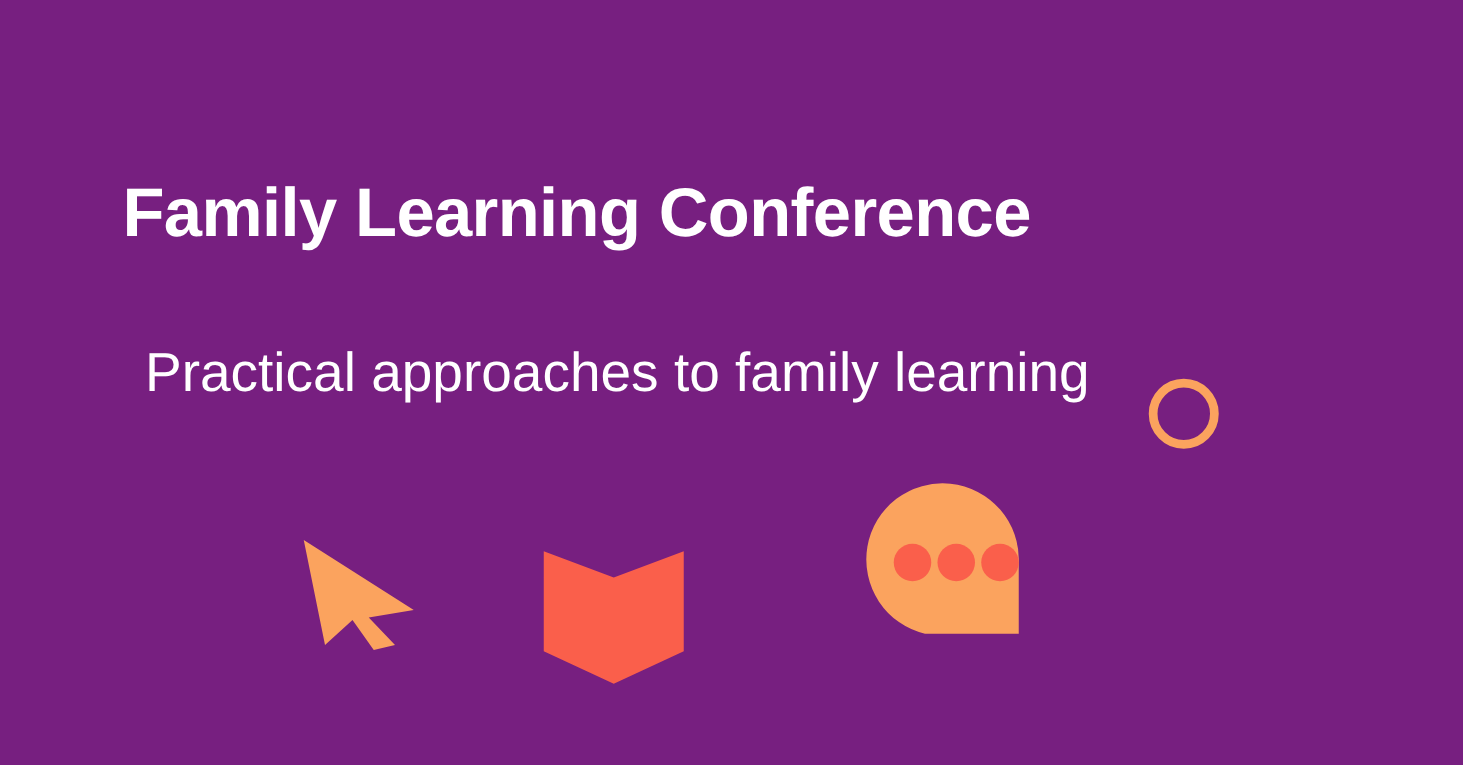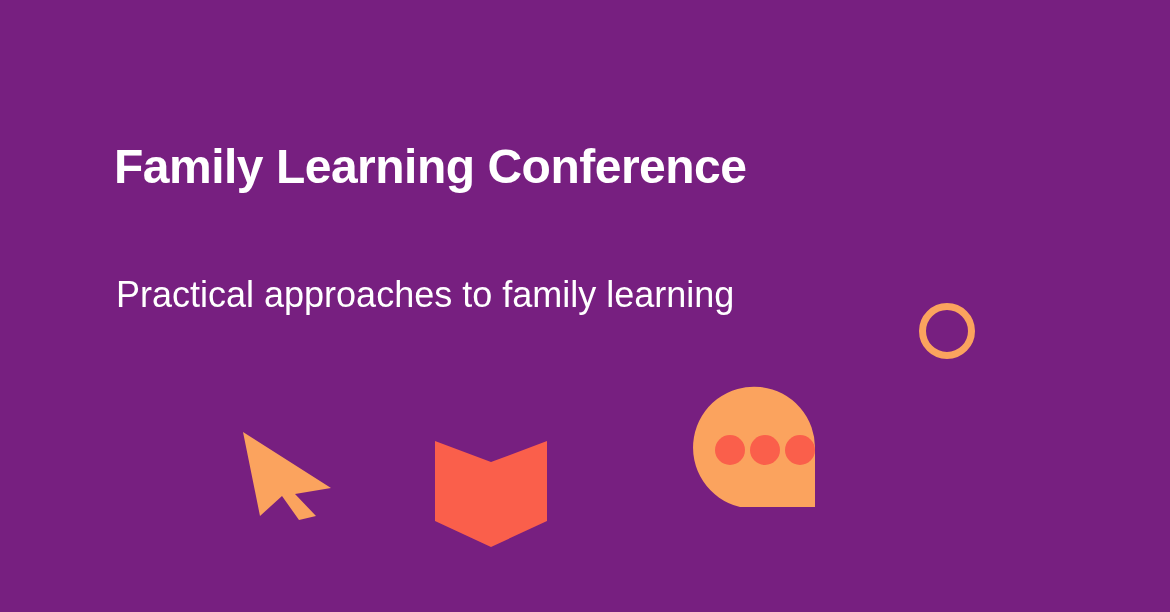--- a/index.html
+++ b/index.html
@@ -23,34 +23,34 @@
   }
   .text-layer {
     position: absolute;
     left: 0; top: 0;
     width: 100%;
     height: 100%;
     pointer-events: none;
   }
   #title {
     position: absolute;
-    left: 114px;
+    left: 98px;
     top: 143px;
-    font-size: 48px;
+    font-size: 55px;
     line-height: 1.0;
     font-weight: 700;
     color: #FFFFFF;
     letter-spacing: -0.5px;
     white-space: nowrap;
   }
   #subtitle {
     position: absolute;
     left: 116px;
     top: 277px;
-    font-size: 36px;
+    font-size: 44px;
     line-height: 1.0;
     font-weight: 400;
     color: #FFFFFF;
     letter-spacing: 0px;
     white-space: nowrap;
   }
   .deco {
     position: absolute;
   }
   #cursor-icon   { left: 228px; top: 420px; width: 110px; height: 100px; }

